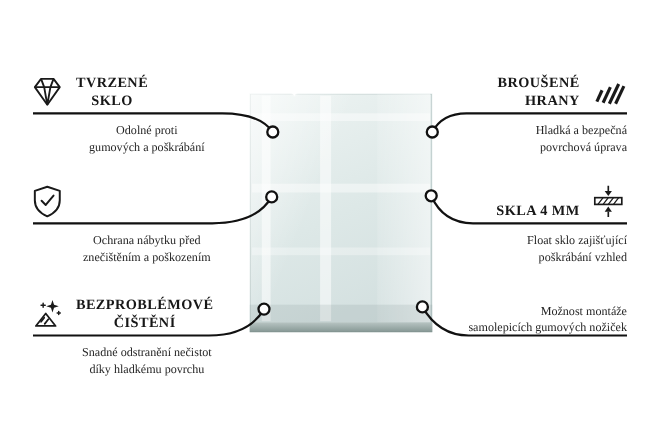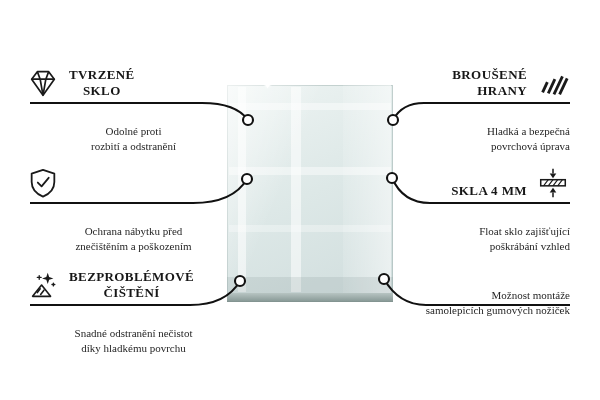--- a/index.html
+++ b/index.html
@@ -6,21 +6,21 @@
   #canvas{position:relative;width:600px;height:400px;background:#ffffff;overflow:hidden;
           font-family:"Liberation Serif", serif;}
 
   
   .feature{position:absolute;width:215px;}
   .feature.left{left:26px;text-align:center;}
   .feature.right{right:30px;text-align:right;}
   .head{display:flex;align-items:center;gap:9px;height:38px;}
   .feature.right .head{justify-content:flex-end;}
   .title{font-weight:bold;font-size:13px;line-height:1.2;letter-spacing:.4px;color:#171717;}
-  .desc{margin-top:22px;font-size:11px;line-height:1.35;color:#262626;}
+  .desc{margin-top:10px;font-size:11px;line-height:1.35;color:#262626;}
   .icon{width:34px;height:34px;flex:0 0 34px;display:inline-block;}
   .icon svg{width:34px;height:34px;display:block;}
 
   
   #connectors{position:absolute;left:0;top:0;width:600px;height:400px;pointer-events:none;}
 
   
   #glass{position:absolute;left:227px;top:85px;width:166px;height:217px;
          background:linear-gradient(155deg,#eef4f3 0%,#dde8e7 50%,#d0dddd 100%);
          box-shadow:inset 0 0 0 1px rgba(150,170,168,.45);}
@@ -86,21 +86,21 @@
           <path d="M6 14 H30 M12 6 L15 14 L18 31 M24 6 L21 14 L18 31"></path>
         </svg>
       </span>
       <div class="title">
         <span>TVRZENÉ</span><br>
         <span>SKLO</span>
       </div>
     </div>
     <div class="desc">
       <span>Odolné proti</span><br>
-      <span>rozbití a odstranění</span>
+      <span>gumových a poškrábání</span>
     </div>
   </div>
 
   <div class="feature left" style="top:164px">
     <div class="head">
       <span class="icon">
         <svg viewBox="0 0 36 36" fill="none" stroke="#1a1a1a" stroke-width="1.9" stroke-linejoin="round" stroke-linecap="round">
           <path d="M18 4 L30 8 V17 C30 25 25 29.5 18 32.5 C11 29.5 6 25 6 17 V8 Z"></path>
           <path d="M12.5 17.5 L16.5 21.5 L24 12.5"></path>
         </svg>

